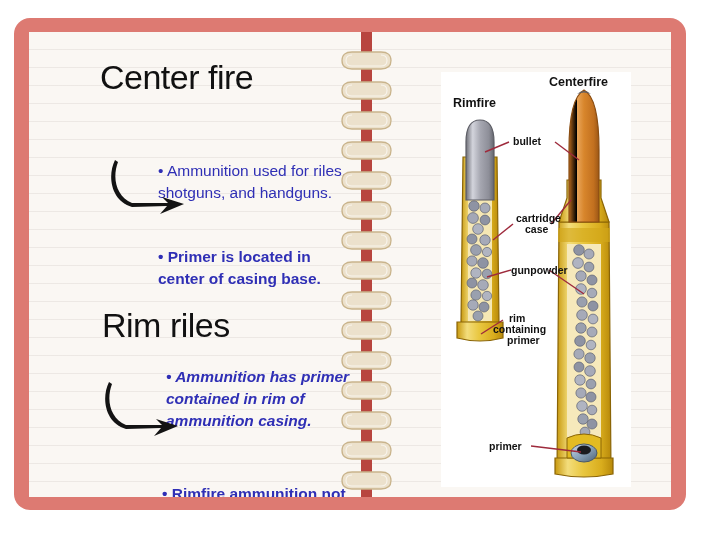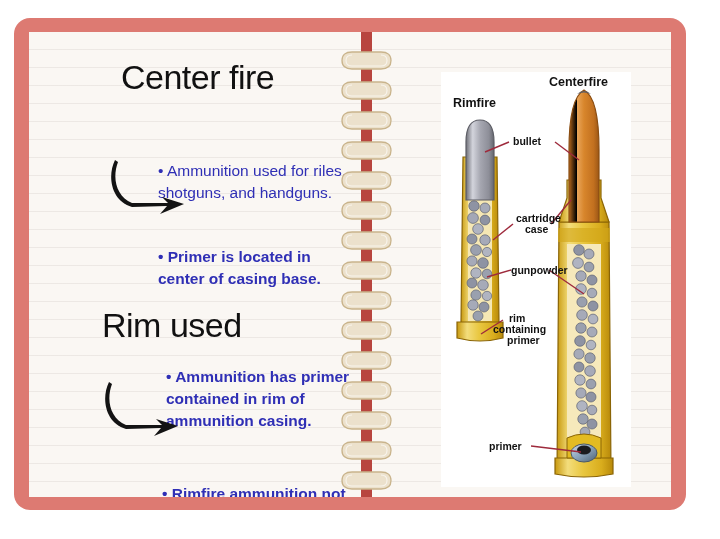--- a/index.html
+++ b/index.html
@@ -69,34 +69,34 @@
   }
 
   .heading {
     font-size: 34px;
     font-weight: 400;
     color: #111111;
     letter-spacing: -0.5px;
     line-height: 1.05;
     font-family: "Liberation Sans", sans-serif;
   }
-  #heading-centerfire { position: absolute; left: 47px; top: 2px; }
+  #heading-centerfire { position: absolute; left: 26px; top: 2px; }
   #heading-rimfire    { position: absolute; left: 28px; top: 250px; }
 
   .bullet-block {
     position: absolute;
     color: #2f2fb5;
     font-size: 15.5px;
     line-height: 1.42;
     font-family: "Liberation Sans", sans-serif;
   }
 
   #bullet-ammo-use     { left: 84px; top: 102px;  width: 200px; }
   #bullet-primer-loc   { left: 84px; top: 188px;  width: 200px; font-weight: bold; }
-  #bullet-rim-primer   { left: 92px; top: 308px;  width: 190px; font-weight: bold; }
+  #bullet-rim-primer   { left: 92px; top: 308px;  width: 190px; font-weight: bold; font-style: italic; }
   #bullet-not-reload   { left: 88px; top: 425px;  width: 205px; font-weight: bold; }
 
   
   .curve-arrow {
     position: absolute;
     width: 80px;
     height: 70px;
   }
   #arrow-centerfire { left: 36px; top: 98px; }
   #arrow-rimfire    { left: 30px; top: 320px; }
@@ -143,21 +143,21 @@
   <div id="notebook-frame">
 
     <div id="page-surface">
 
       <div id="ruled-lines"></div>
 
       <div id="left-column">
 
         <div class="heading" id="heading-centerfire">Center fire</div>
 
-        <div class="heading" id="heading-rimfire">Rim used</div>
+        <div class="heading" id="heading-rimfire">Rim riles</div>
 
         <div class="bullet-block" id="bullet-primer-loc">• Primer is located in center of casing base.</div>
 
         <div class="bullet-block" id="bullet-ammo-use">• Ammunition used for riles, shotguns, and handguns.</div>
 
         <div class="bullet-block" id="bullet-rim-primer">• Ammunition has primer contained in rim of ammunition casing.</div>
 
         <div class="bullet-block" id="bullet-not-reload">• Rimfire ammunition not reloadable</div>
 
         <svg class="curve-arrow" id="arrow-centerfire" viewBox="0 0 80 70">

